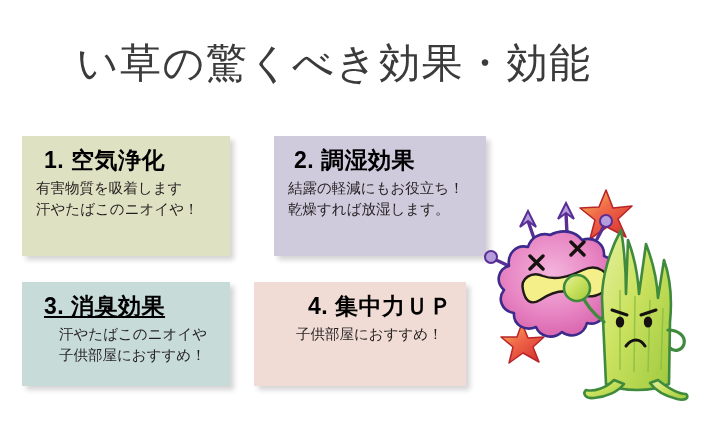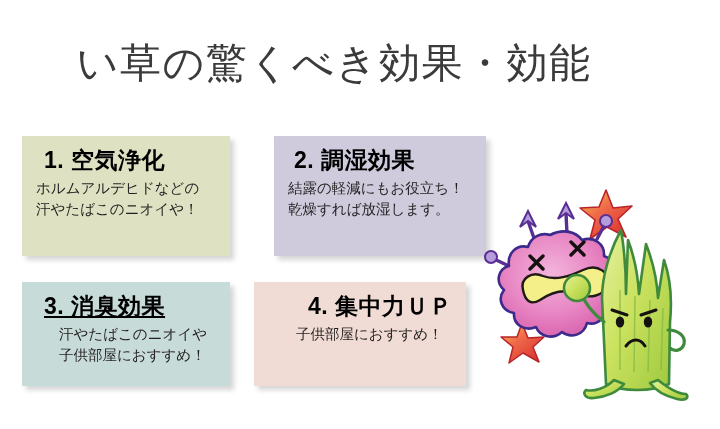--- a/index.html
+++ b/index.html
@@ -107,21 +107,21 @@
 </head>
 <body>
 
 <div id="poster">
 
   <div class="title">い草の驚くべき効果・効能</div>
 
   <div class="card" id="card-1">
     <div class="card-heading">1.  空気浄化</div>
     <div class="card-body">
-      <span class="bodyline">ホルムアルデヒドなどの</span>
+      <span class="bodyline">有害物質を吸着します</span>
       <span class="bodyline">汗やたばこのニオイや！</span>
     </div>
   </div>
 
   <div class="card" id="card-2">
     <div class="card-heading">2.  調湿効果</div>
     <div class="card-body">
       <span class="bodyline">結露の軽減にもお役立ち！</span>
       <span class="bodyline">乾燥すれば放湿します。</span>
     </div>

